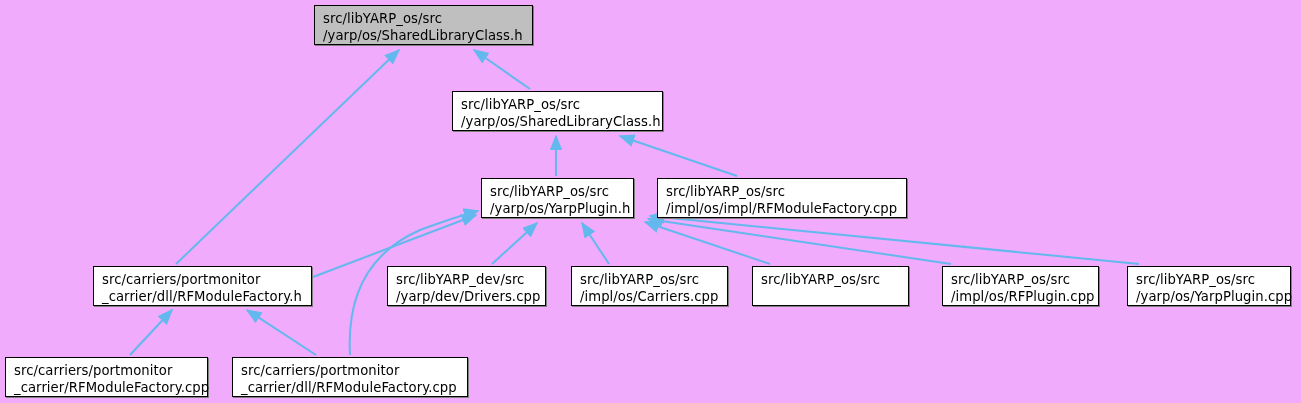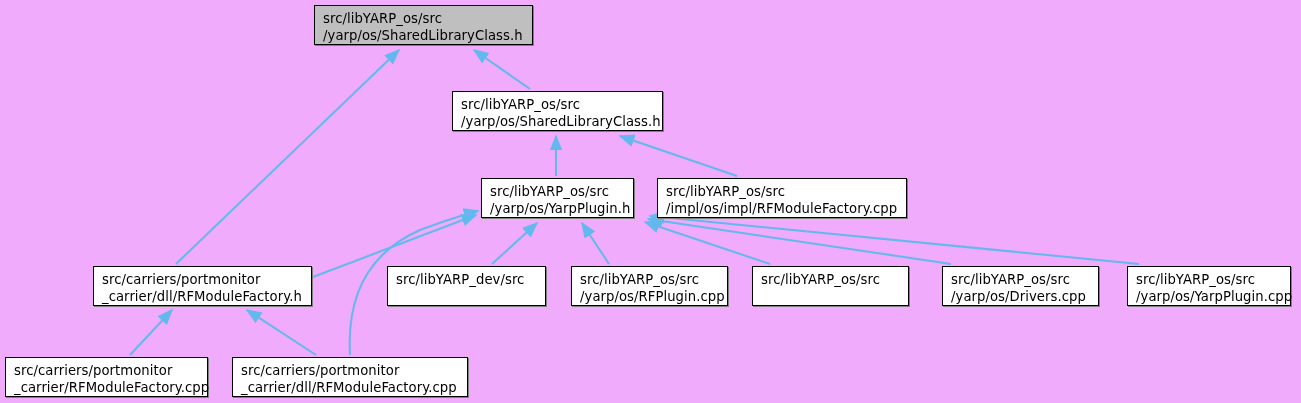--- a/index.html
+++ b/index.html
@@ -71,22 +71,22 @@
         <path d="M 316,355 L 247,310" fill="none" stroke="#63b8ee" stroke-width="2" marker-end="url(#arrowhead)"></path>
       </g>
   </svg>
 
   <div id="nodes-layer">
       <div class="node highlight" style="left: 314px; top: 5px; width: 219px; height: 40px;"><span class="node-line">src/libYARP_os/src</span><span class="node-line">/yarp/os/SharedLibraryClass.h</span></div>
       <div class="node" style="left: 452px; top: 91px; width: 211px; height: 40px;"><span class="node-line">src/libYARP_os/src</span><span class="node-line">/yarp/os/SharedLibraryClass.h</span></div>
       <div class="node" style="left: 481px; top: 178px; width: 153px; height: 40px;"><span class="node-line">src/libYARP_os/src</span><span class="node-line">/yarp/os/YarpPlugin.h</span></div>
       <div class="node" style="left: 657px; top: 178px; width: 250px; height: 40px;"><span class="node-line">src/libYARP_os/src</span><span class="node-line">/impl/os/impl/RFModuleFactory.cpp</span></div>
       <div class="node" style="left: 93px; top: 266px; width: 219px; height: 40px;"><span class="node-line">src/carriers/portmonitor</span><span class="node-line">_carrier/dll/RFModuleFactory.h</span></div>
-      <div class="node" style="left: 387px; top: 266px; width: 159px; height: 40px;"><span class="node-line">src/libYARP_dev/src</span></div>
-      <div class="node" style="left: 571px; top: 266px; width: 157px; height: 40px;"><span class="node-line">src/libYARP_os/src</span><span class="node-line">/yarp/os/RFPlugin.cpp</span></div>
+      <div class="node" style="left: 387px; top: 266px; width: 159px; height: 40px;"><span class="node-line">src/libYARP_dev/src</span><span class="node-line">/yarp/dev/Drivers.cpp</span></div>
+      <div class="node" style="left: 571px; top: 266px; width: 157px; height: 40px;"><span class="node-line">src/libYARP_os/src</span><span class="node-line">/impl/os/Carriers.cpp</span></div>
       <div class="node" style="left: 752px; top: 266px; width: 157px; height: 40px;"><span class="node-line">src/libYARP_os/src</span></div>
-      <div class="node" style="left: 942px; top: 266px; width: 157px; height: 40px;"><span class="node-line">src/libYARP_os/src</span><span class="node-line">/yarp/os/Drivers.cpp</span></div>
+      <div class="node" style="left: 942px; top: 266px; width: 157px; height: 40px;"><span class="node-line">src/libYARP_os/src</span><span class="node-line">/impl/os/RFPlugin.cpp</span></div>
       <div class="node" style="left: 1127px; top: 266px; width: 164px; height: 40px;"><span class="node-line">src/libYARP_os/src</span><span class="node-line">/yarp/os/YarpPlugin.cpp</span></div>
       <div class="node" style="left: 5px; top: 357px; width: 203px; height: 40px;"><span class="node-line">src/carriers/portmonitor</span><span class="node-line">_carrier/RFModuleFactory.cpp</span></div>
       <div class="node" style="left: 232px; top: 357px; width: 236px; height: 40px;"><span class="node-line">src/carriers/portmonitor</span><span class="node-line">_carrier/dll/RFModuleFactory.cpp</span></div>
     </div>
 
 </div>
 
 </body></html>

